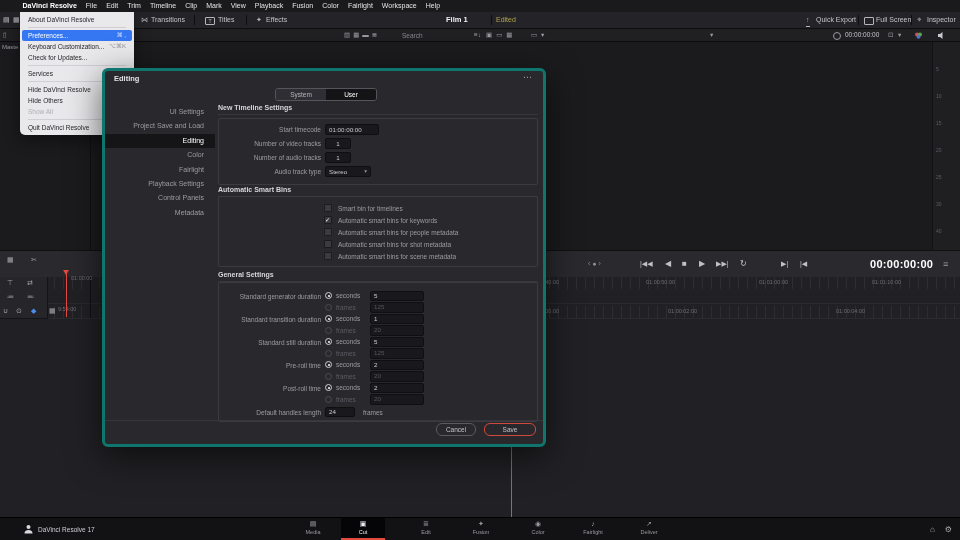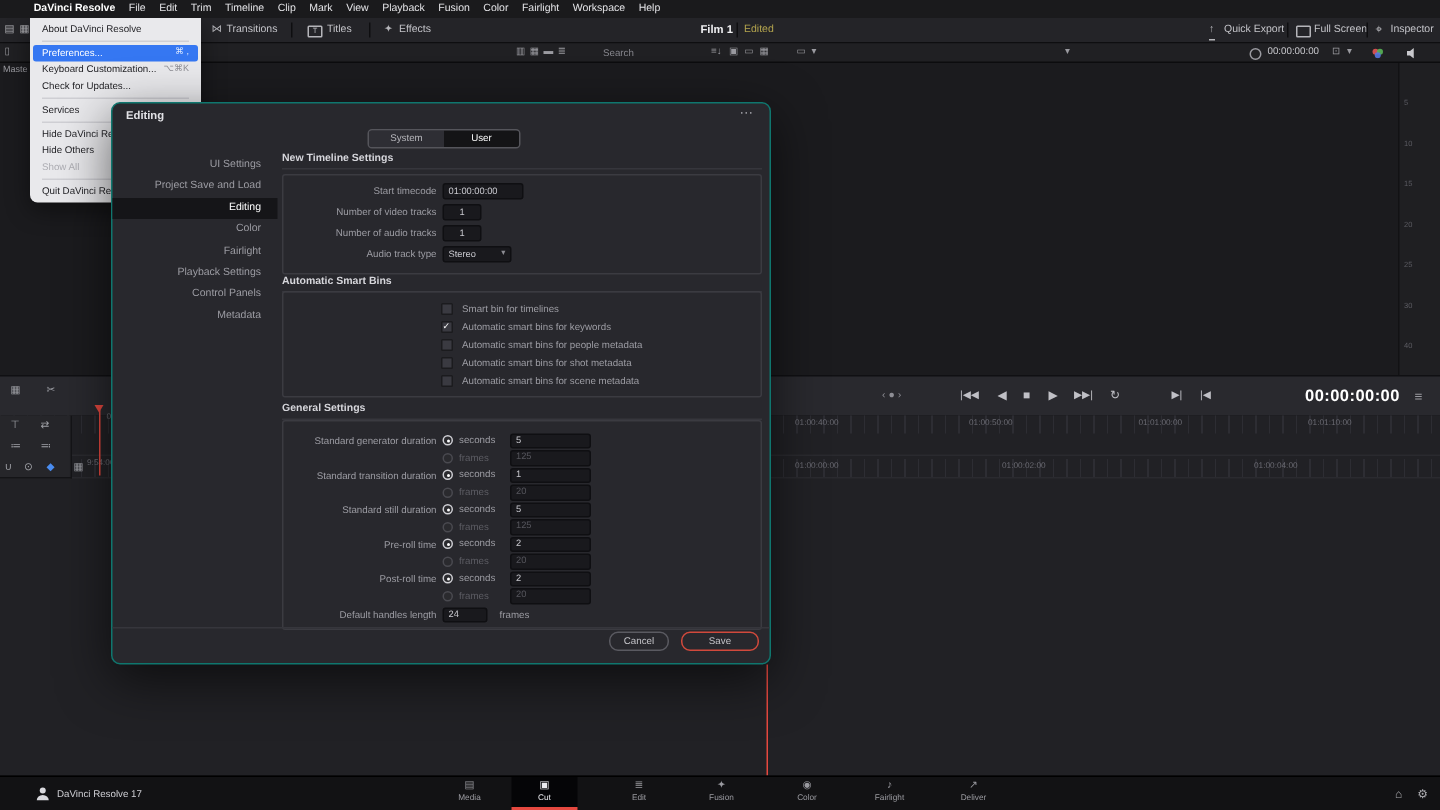--- a/index.html
+++ b/index.html
@@ -75,22 +75,22 @@
             border-right:1px solid #141417;border-bottom:1px solid #141417}
   .tool{position:absolute;font-size:7px;color:#9fa0a6;z-index:3}
   .minilabel{position:absolute;font-size:5.5px;color:#6b6b73;z-index:2}
   .ph-mini-line{position:absolute;left:66px;top:273px;width:1px;height:44px;background:#e5483f;z-index:5}
   .ph-mini-tri{position:absolute;left:63px;top:270px;width:0;height:0;z-index:5;
                border-left:3.5px solid transparent;border-right:3.5px solid transparent;
                border-top:5px solid #e5483f}
   .ph-main{position:absolute;left:511px;top:443px;width:1px;height:75px;background:#e5483f;z-index:5}
 
   
-  .prefs{position:absolute;left:74px;top:68px;width:438px;height:373px;background:#28282d;
-         border-radius:6px;box-shadow:0 10px 34px rgba(0,0,0,.6);z-index:30;border:1px solid #0f766e}
+  .prefs{position:absolute;left:102px;top:68px;width:438px;height:373px;background:#28282d;
+         border-radius:6px;box-shadow:0 10px 34px rgba(0,0,0,.6);z-index:30;border:3px solid #0f766e}
   .ptitle{position:absolute;left:9px;top:3px;font-size:7.5px;font-weight:bold;color:#e2e2e6}
   .pdots{position:absolute;right:10px;top:1px;font-size:9px;color:#9a9aa0;letter-spacing:1px}
   .tabs{position:absolute;left:170px;top:17px;display:flex;border:1px solid #55555b;
         border-radius:3px;overflow:hidden}
   .tab{width:50px;height:11px;line-height:11px;text-align:center;font-size:6.5px;
        color:#b5b5ba;background:#2e2e34}
   .tab.active{background:#141416;color:#fff}
   .psidebar{position:absolute;left:0;top:34px;width:110px}
   .srow{height:14.4px;line-height:14.4px;text-align:right;padding-right:11px;font-size:7px;
         color:#9c9ca3;white-space:nowrap}
@@ -177,21 +177,21 @@
   <span class="tbico" style="left:3px">▤</span>
   <span class="tbico" style="left:13px">▦</span>
   <span class="tbico" style="left:141px">⋈</span>
   <span class="tbtxt" style="left:151px">Transitions</span>
   <div class="vsep" style="left:194px"></div>
   <span class="boxico" style="left:205px;text-align:center;font-size:5px;color:#b5b5ba;line-height:6px">T</span>
   <span class="tbtxt" style="left:218px">Titles</span>
   <div class="vsep" style="left:246px"></div>
   <span class="tbico" style="left:256px">✦</span>
   <span class="tbtxt" style="left:266px">Effects</span>
-  <span class="tbtxt projname" style="left:467px">Film 1</span>
+  <span class="tbtxt projname" style="left:446px">Film 1</span>
   <div class="vsep" style="left:491px"></div>
   <span class="tbtxt edited" style="left:496px">Edited</span>
   <span class="tbico" style="left:806px;border-bottom:1px solid #b5b5ba;line-height:12px;top:2px">↑</span>
   <span class="tbtxt" style="left:816px">Quick Export</span>
   <div class="vsep" style="left:858px"></div>
   <div class="boxico" style="left:864px"></div>
   <span class="tbtxt" style="left:876px">Full Screen</span>
   <div class="vsep" style="left:911px"></div>
   <span class="tbico" style="left:917px;font-size:8px">⌖</span>
   <span class="tbtxt" style="left:927px">Inspector</span>

